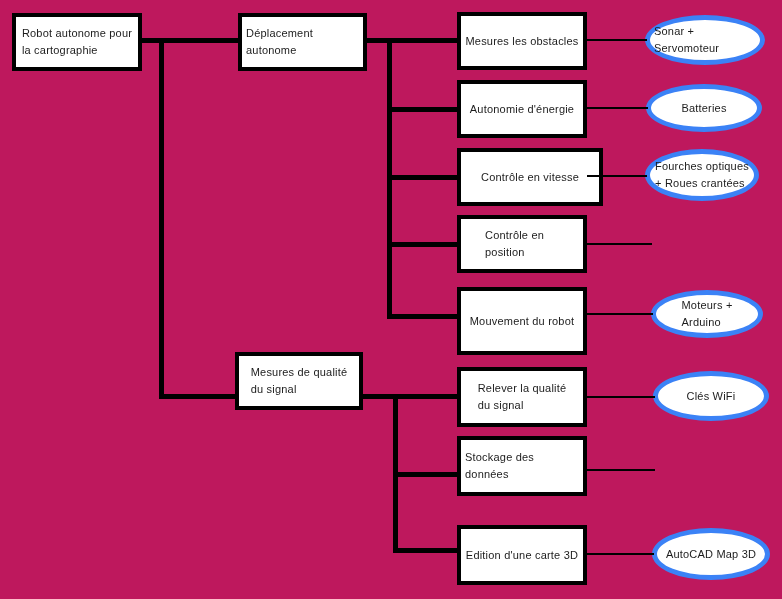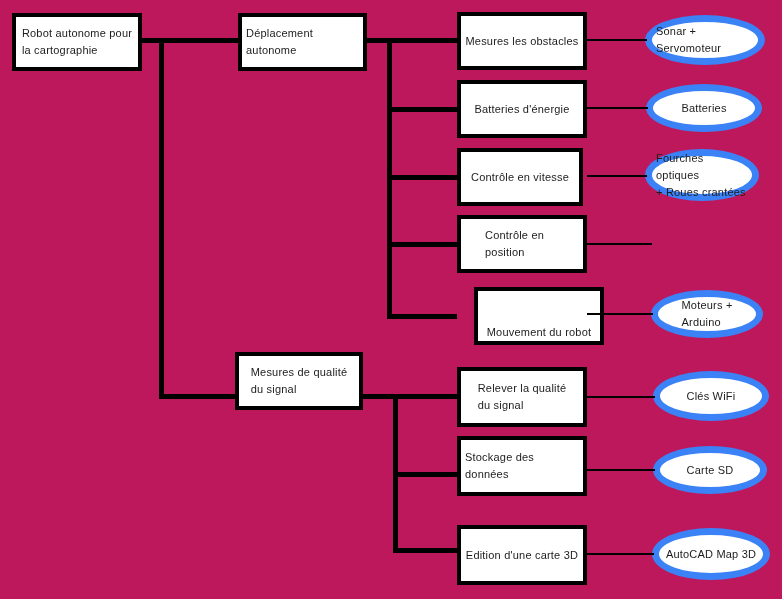--- a/index.html
+++ b/index.html
@@ -17,21 +17,21 @@
     box-sizing: border-box;
     border: 4px solid #000000;
     background: #ffffff;
     display: flex;
     align-items: center;
     justify-content: center;
   }
   .node-ellipse {
     position: absolute;
     box-sizing: border-box;
-    border: 7px solid #3b82f6;
+    border: 5px solid #3b82f6;
     border-radius: 50%;
     background: #ffffff;
     display: flex;
     align-items: center;
     justify-content: center;
   }
   .label {
     font-size: 11px;
     line-height: 17px;
     letter-spacing: 0.2px;
@@ -59,29 +59,29 @@
   </div>
   <div class="node-box" style="left:235px; top:352px; width:128px; height:58px;">
     <span class="label">Mesures de qualité
 du signal</span>
   </div>
 
   <div class="node-box" style="left:457px; top:12px; width:130px; height:58px;">
     <span class="label">Mesures les obstacles</span>
   </div>
   <div class="node-box" style="left:457px; top:80px; width:130px; height:58px;">
-    <span class="label">Batteries d'énergie</span>
+    <span class="label">Autonomie d'énergie</span>
   </div>
-  <div class="node-box" style="left:457px; top:148px; width:126px; height:58px;">
+  <div class="node-box" style="left:457px; top:148px; width:146px; height:58px;">
     <span class="label">Contrôle en vitesse</span>
   </div>
   <div class="node-box" style="left:457px; top:215px; width:130px; height:58px;padding-left:20px;">
     <span class="label">Contrôle en position</span>
   </div>
-  <div class="node-box" style="left:474px; top:287px; width:130px; height:58px;align-items:flex-end;">
+  <div class="node-box" style="left:457px; top:287px; width:130px; height:68px;">
     <span class="label">Mouvement du robot</span>
   </div>
 
   <div class="node-box" style="left:457px; top:367px; width:130px; height:60px;">
     <span class="label">Relever la qualité
 du signal</span>
   </div>
   <div class="node-box" style="left:457px; top:436px; width:130px; height:60px;">
     <span class="label">Stockage des données</span>
   </div>
@@ -99,23 +99,20 @@
     <span class="label">Fourches optiques
 + Roues crantées</span>
   </div>
   <div class="node-ellipse" style="left:651px; top:290px; width:112px; height:48px;">
     <span class="label">Moteurs +
 Arduino</span>
   </div>
 
   <div class="node-ellipse" style="left:653px; top:371px; width:116px; height:50px;">
     <span class="label">Clés WiFi</span>
-  </div>
-  <div class="node-ellipse" style="left:653px; top:446px; width:114px; height:48px;">
-    <span class="label">Carte SD</span>
   </div>
   <div class="node-ellipse" style="left:652px; top:528px; width:118px; height:52px;">
     <span class="label">AutoCAD Map 3D</span>
   </div>
 
   <div class="conn thick-h" style="left:142px; top:38px; width:96px;"></div>
   <div class="conn thick-v" style="left:159px; top:38px; height:361px;"></div>
   <div class="conn thick-h" style="left:159px; top:394px; width:76px;"></div>
 
   <div class="conn thick-h" style="left:367px; top:38px; width:90px;"></div>

